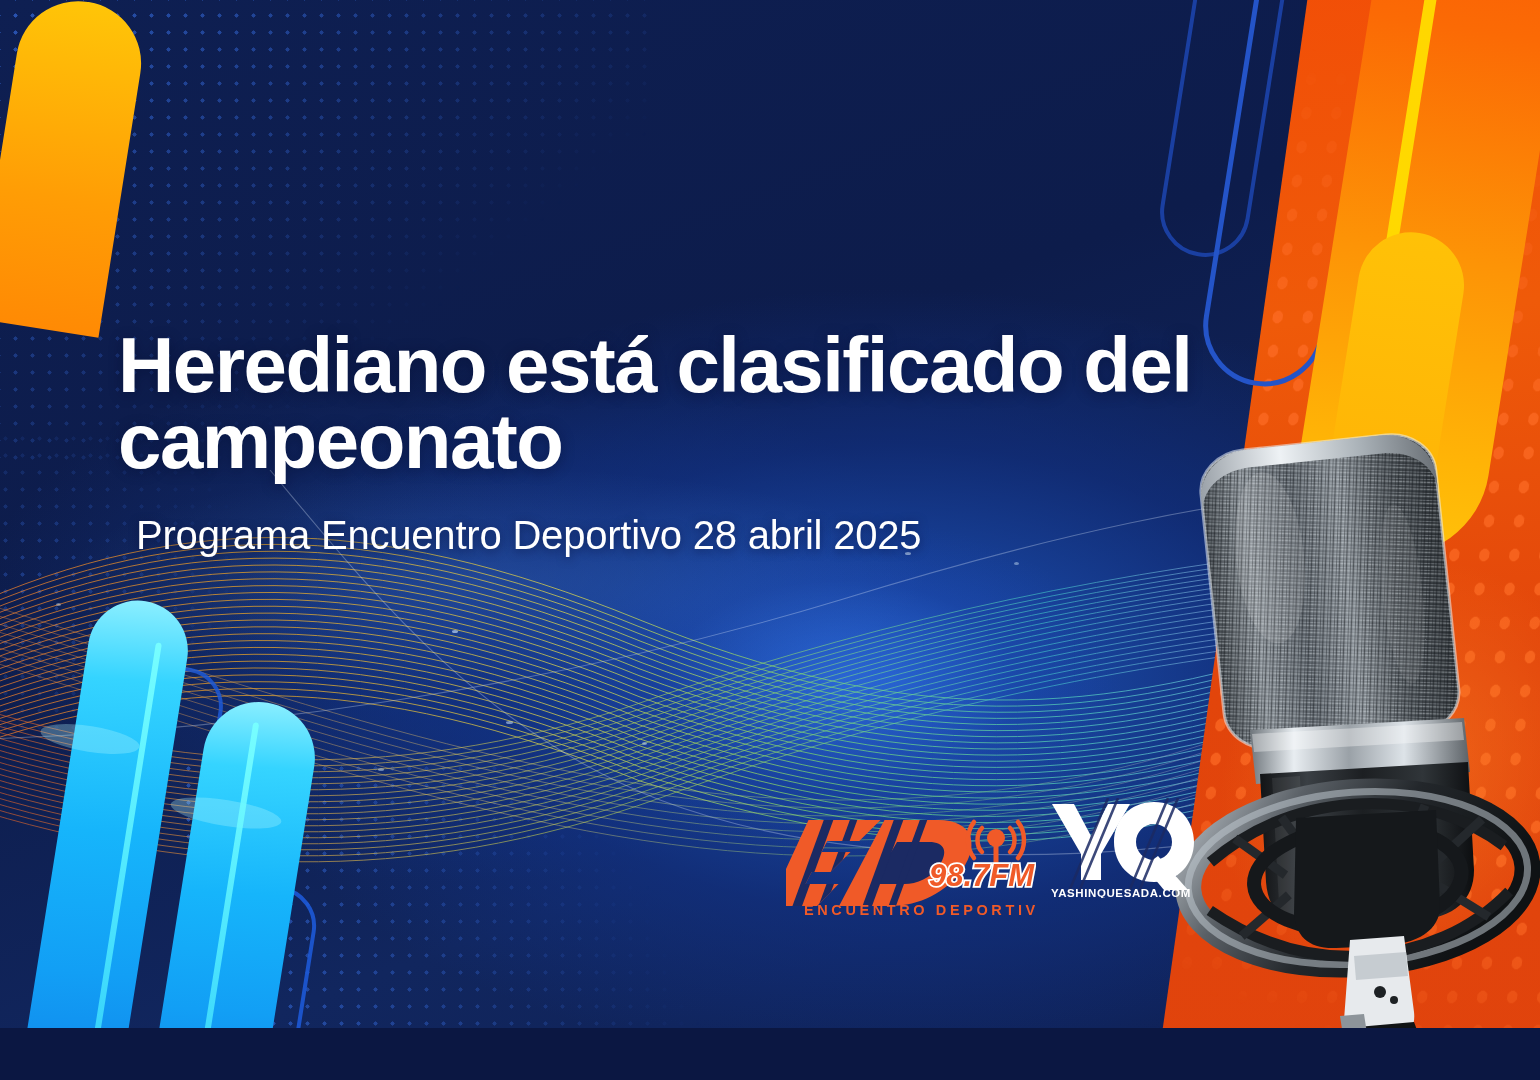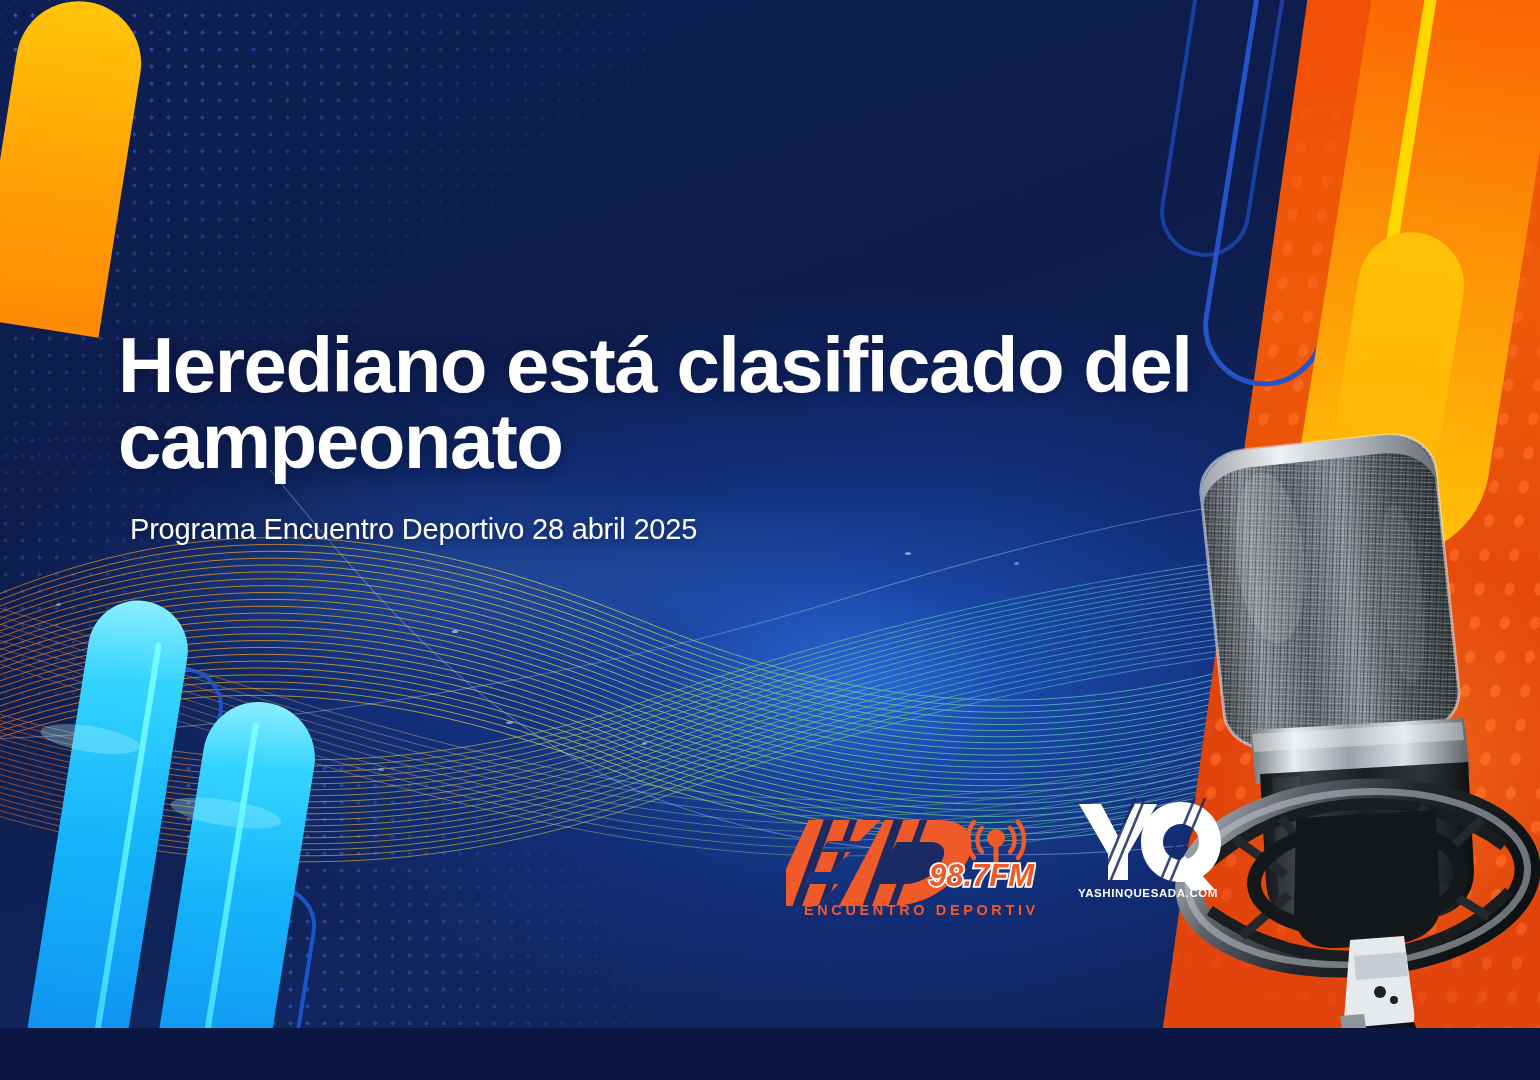--- a/index.html
+++ b/index.html
@@ -130,29 +130,29 @@
   .mic-wrap { position:absolute; left:1168px; top:400px; width:372px; height:680px; }
 
   
   .headline {
     position:absolute; left:118px; top:327px; width:1240px;
     color:#ffffff; font-weight:bold;
     font-size:78px; line-height:0.98; letter-spacing:-1.5px;
     text-shadow:0 2px 14px rgba(0,10,45,0.45);
   }
   .subhead {
-    position:absolute; left:130px; top:513px;
-    color:#ffffff; font-size:29px; font-weight:normal;
+    position:absolute; left:136px; top:513px;
+    color:#ffffff; font-size:40px; font-weight:normal;
     letter-spacing:-0.2px;
     text-shadow:0 2px 10px rgba(0,10,45,0.5);
   }
 
   
   .logo-ed { position:absolute; left:786px; top:814px; width:250px; height:105px; }
-  .logo-yq { position:absolute; left:1073px; top:798px; width:150px; height:100px; }
+  .logo-yq { position:absolute; left:1046px; top:798px; width:150px; height:100px; }
 
   .sheen {
     position:absolute; left:0; top:430px; width:1100px; height:300px;
     background:radial-gradient(ellipse 620px 160px at 45% 50%, rgba(100,170,255,0.18) 0%, rgba(0,0,0,0) 70%);
     pointer-events:none;
   }
   .spark { position:absolute; background:rgba(220,240,255,0.85); border-radius:50%; }
 </style>
 </head>
 <body>

